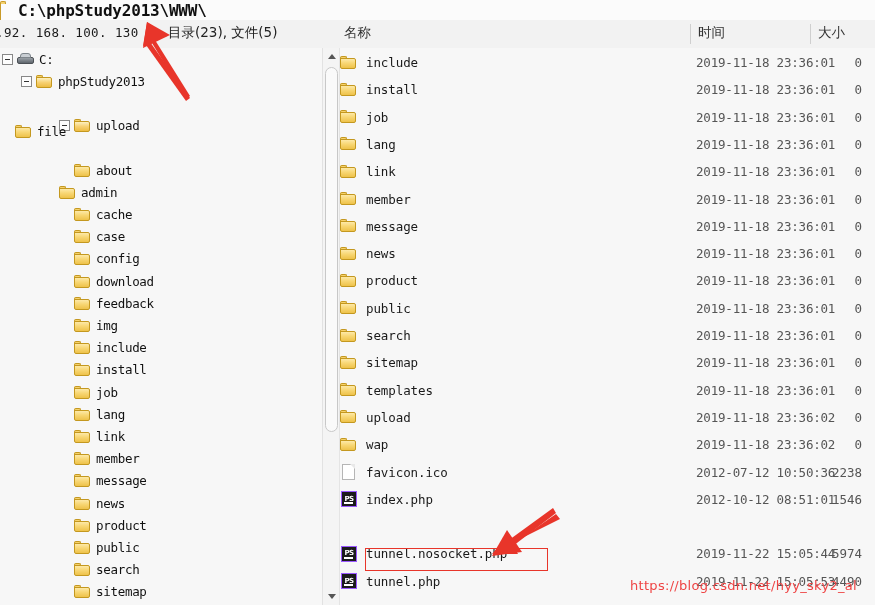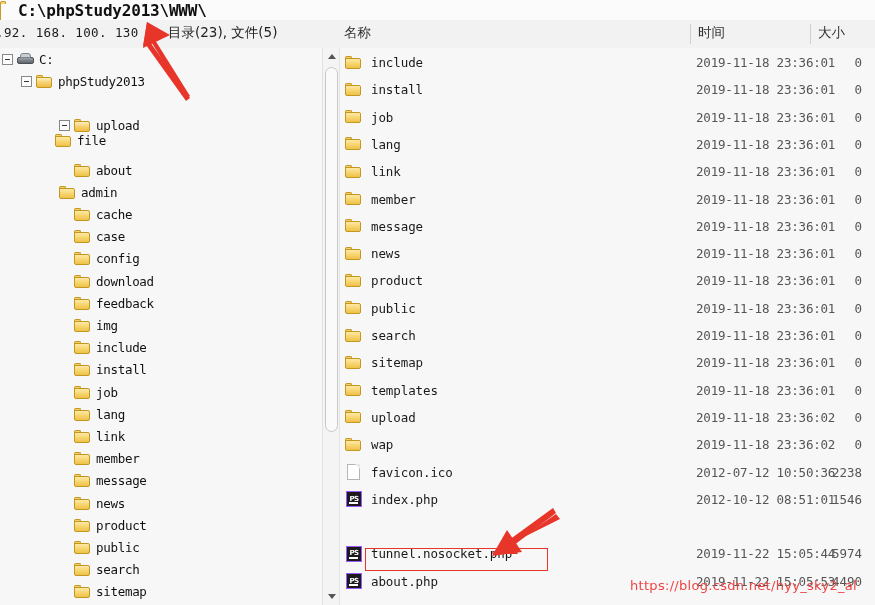--- a/index.html
+++ b/index.html
@@ -219,21 +219,21 @@
     overflow: hidden;
   }
   .file-row {
     position: absolute; left: 0;
     width: 535px; height: 27px;
     display: flex; align-items: center;
     white-space: nowrap;
   }
   .fr-icon {
     width: 18px; height: 16px;
-    margin-left: 5px; margin-right: 8px;
+    margin-right: 8px;
     flex: 0 0 auto; position: relative;
   }
   .fr-name {
     font-size: 12.5px;
     color: #1a1a1a;
     letter-spacing: -0.1px;
     font-family: "DejaVu Sans Mono", "Liberation Mono", monospace;
   }
   .fr-time {
     position: absolute; left: 356px;
@@ -366,21 +366,21 @@
         <span class="tree-label">phpStudy2013</span>
       </div>
       <div class="tree-row" style="top: 66.6px; padding-left: 59px;">
         <span class="expander"></span>
         <span class="folder-icon open">
           <span class="ftab"></span>
           <span class="fbody"></span>
         </span>
         <span class="tree-label">upload</span>
       </div>
-      <div class="tree-row" style="top: 81px;  margin-left: 40px;">
+      <div class="tree-row" style="top: 72px; ">
         <span class="expander-spacer"></span>
         <span class="folder-icon">
           <span class="ftab"></span>
           <span class="fbody"></span>
         </span>
         <span class="tree-label">file</span>
       </div>
       <div class="tree-row" style="top: 111px; padding-left: 59px;">
         <span class="expander-spacer"></span>
         <span class="folder-icon">
@@ -751,21 +751,21 @@
         <span class="fr-name">tunnel.nosocket.php</span>
         <span class="fr-time">2019-11-22 15:05:44</span>
         <span class="fr-size">5974</span>
       </div>
       <div class="file-row" style="top: 519.7px;">
         <span class="fr-icon">
           <span class="php-icon">
             <span class="ps">PS</span>
           </span>
         </span>
-        <span class="fr-name">about.php</span>
+        <span class="fr-name">tunnel.php</span>
         <span class="fr-time">2019-11-22 15:05:53</span>
         <span class="fr-size">4490</span>
       </div>
     </div>
 
   <div class="highlight-box" id="highlight-box" style="left: 365px; top: 548px; width: 183px; height: 23px; border-color: rgb(232, 53, 42);"></div>
 
   <div class="watermark" style="left:630px; top:578px;">https://blog.csdn.net/hyy_sky2_al</div>
 
   <svg class="anno-svg" viewBox="0 0 875 605">

